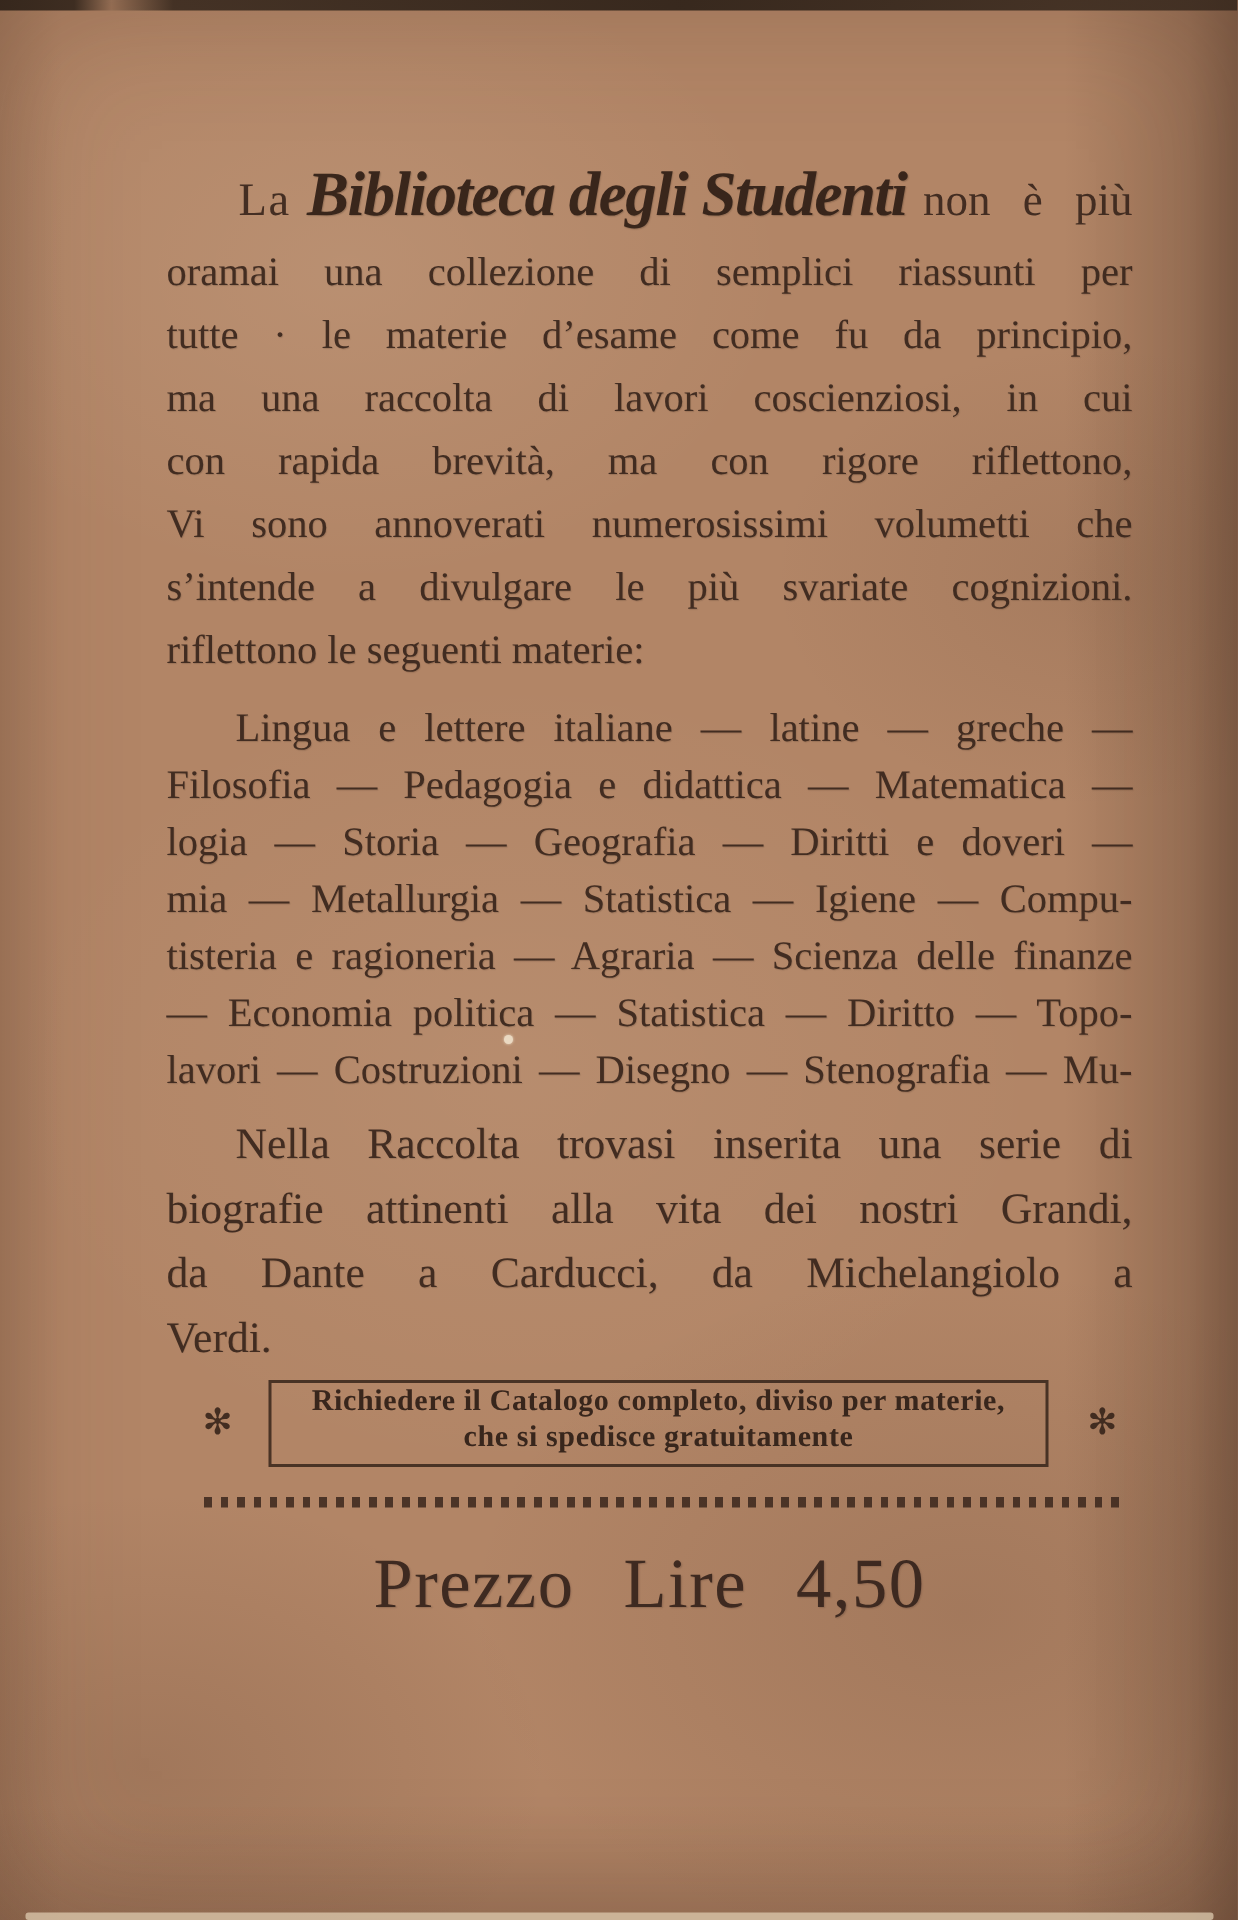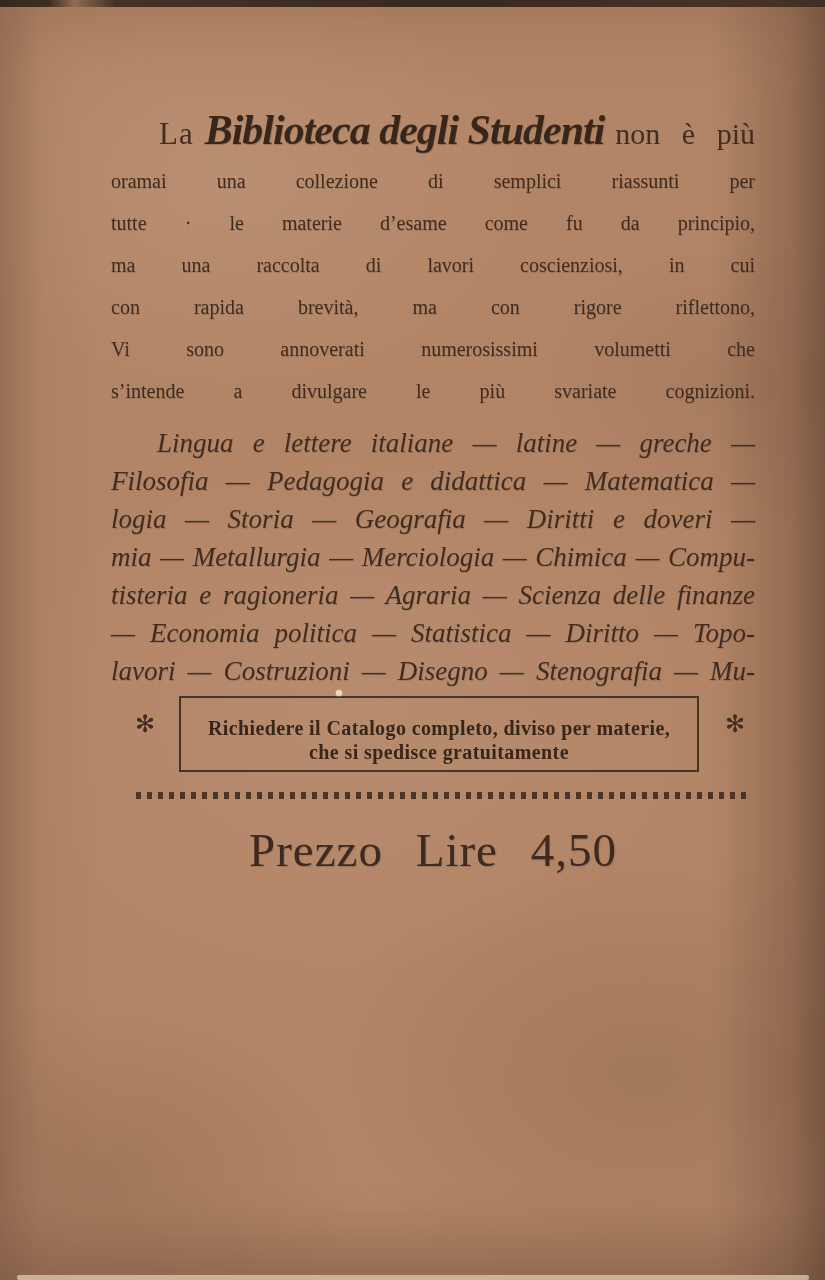--- a/index.html
+++ b/index.html
@@ -34,32 +34,32 @@
     display:flex;justify-content:space-between;align-items:baseline;
     padding-left:48px;height:54px;
   }
   .lead{font-size:31px;letter-spacing:1px;}
   .title{font-size:42px;font-weight:700;letter-spacing:-1px;white-space:nowrap;
     color:rgba(52,34,24,0.95);text-shadow:0.6px 0.8px 0.8px rgba(52,34,24,0.25);font-style:italic;}
   .tail{font-size:30px;word-spacing:14px;}
 
   .line{text-align:justify;text-align-last:justify;}
   .line.last{text-align:left;text-align-last:left;}
-  .intro .line{font-size:20px;line-height:42px;}
-  .subjects{margin-top:12px;font-style:italic;}
+  .intro .line{font-size:27px;line-height:42px;}
+  .subjects{margin-top:12px;}
   .subjects .line{font-size:27px;line-height:38px;}
   .bio{margin-top:10px;}
   .bio .line{font-size:29px;line-height:43px;}
   .indent{text-indent:46px;}
   .line{text-shadow:0.5px 0.6px 0.6px rgba(58,38,28,0.18);}
 
   .catalog-row{position:relative;margin-top:6px;margin-left:68px;width:520px;}
   .catalog-box{
     border:2px solid rgba(54,36,26,0.85);
-    padding:18px 10px 6px 10px;
+    padding:0 10px 6px 10px;
     text-align:center;
     font-weight:700;
     font-size:20px;line-height:24px;
     letter-spacing:0.4px;
     color:rgba(50,33,24,0.95);
   }
   .fleuron{position:absolute;top:14px;font-size:24px;color:rgba(54,36,26,0.9);}
   .fleuron.left{left:-44px;}
   .fleuron.right{right:-46px;}
 
@@ -89,32 +89,39 @@
         <span class="lead">La</span>
         <span class="title">Biblioteca degli Studenti</span>
         <span class="tail">non è più</span>
       </div>
       <div class="line">oramai una collezione di semplici riassunti per</div>
       <div class="line">tutte · le materie d’esame come fu da principio,</div>
       <div class="line">ma una raccolta di lavori coscienziosi, in cui</div>
       <div class="line">con rapida brevità, ma con rigore riflettono,</div>
       <div class="line">Vi sono annoverati numerosissimi volumetti che</div>
       <div class="line">s’intende a divulgare le più svariate cognizioni.</div>
+      <div class="line last">riflettono le seguenti materie:</div>
     </div>
 
     <div class="subjects">
       <div class="line indent">Lingua e lettere italiane — latine — greche —</div>
       <div class="line">Filosofia — Pedagogia e didattica — Matematica —</div>
       <div class="line">logia — Storia — Geografia — Diritti e doveri —</div>
-      <div class="line">mia — Metallurgia — Merciologia — Chimica — Compu-</div>
+      <div class="line">mia — Metallurgia — Statistica — Igiene — Compu-</div>
       <div class="line">tisteria e ragioneria — Agraria — Scienza delle finanze</div>
       <div class="line">— Economia politica — Statistica — Diritto — Topo-</div>
       <div class="line">lavori — Costruzioni — Disegno — Stenografia — Mu-</div>
     </div>
 
+    <div class="bio">
+      <div class="line indent">Nella Raccolta trovasi inserita una serie di</div>
+      <div class="line">biografie attinenti alla vita dei nostri Grandi,</div>
+      <div class="line">da Dante a Carducci, da Michelangiolo a</div>
+      <div class="line last">Verdi.</div>
+    </div>
 
     <div class="catalog-row">
       <span class="fleuron left">✻</span>
       <div class="catalog-box">
         <div>Richiedere il Catalogo completo, diviso per materie,</div>
         <div>che si spedisce gratuitamente</div>
       </div>
       <span class="fleuron right">✻</span>
     </div>
 

